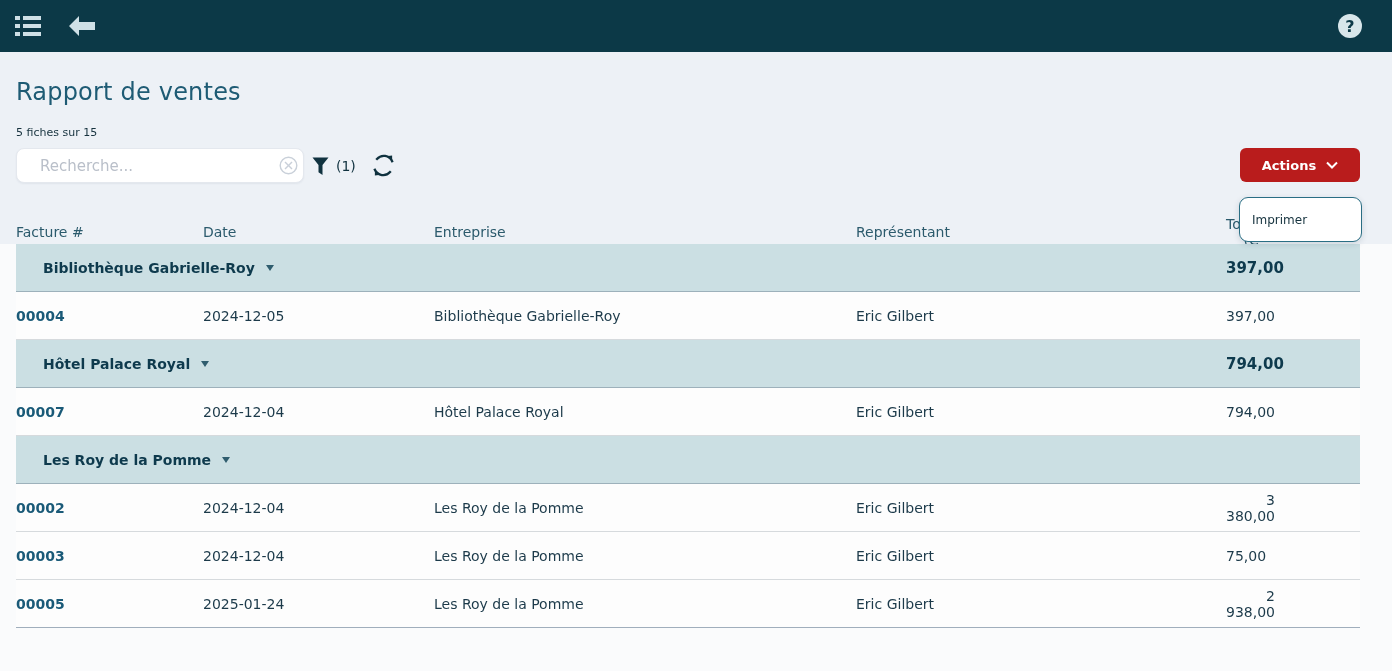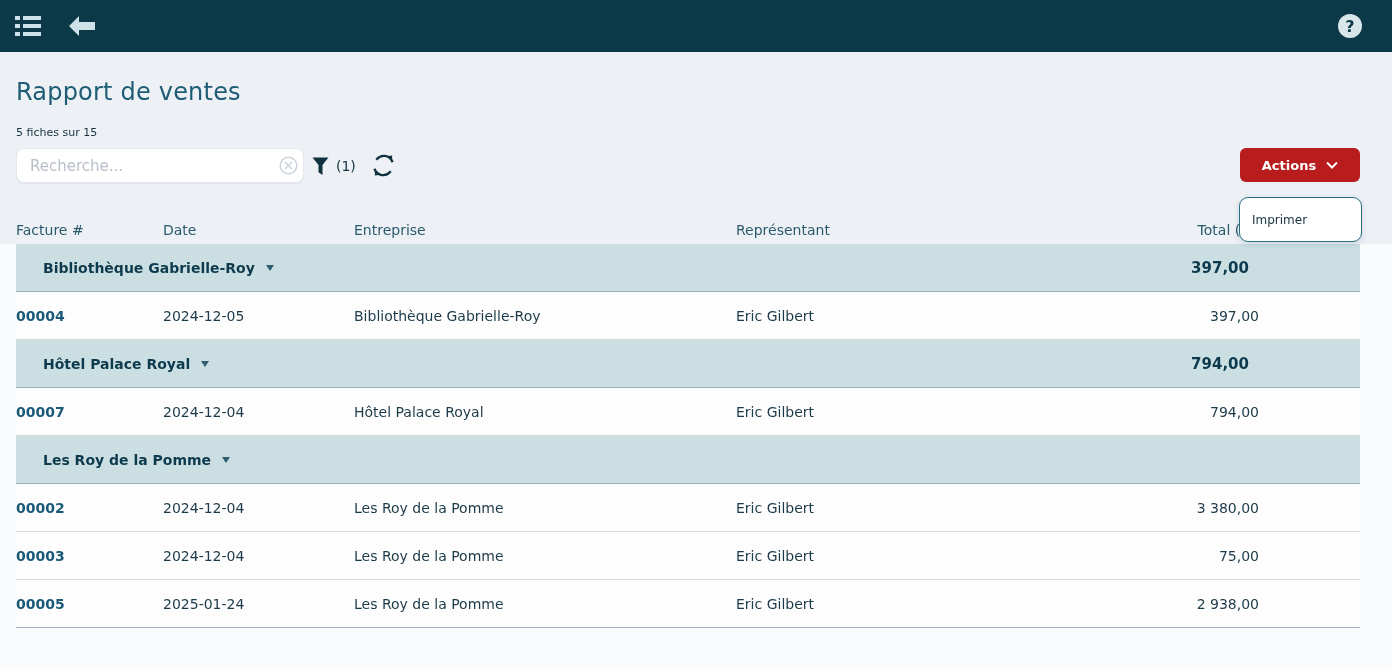--- a/index.html
+++ b/index.html
@@ -43,21 +43,21 @@
   
   .search-wrap {
     position:absolute; left:16px; top:148px; width:288px; height:35px;
     background:#ffffff; border:1px solid #e4e8ee; border-radius:8px;
     box-shadow:0 1px 2px rgba(20,40,60,0.06);
     display:flex; align-items:center;
   }
   .search-input {
     flex:1; border:none; outline:none; background:transparent;
     font-family:inherit; font-size:15px; color:#16323e;
-    padding:0 6px 0 13px; min-width:0;
+    padding:0 6px 0 23px; min-width:0;
   }
   .search-input::placeholder { color:#b9bfc9; }
   .search-clear { width:30px; height:30px; display:flex; align-items:center; justify-content:center; cursor:pointer; flex:0 0 auto; }
 
   .filter-btn {
     position:absolute; left:312px; top:152px; height:28px;
     display:flex; align-items:center; gap:7px; cursor:pointer;
     font-size:14px; color:#10323f;
   }
   .refresh-btn {
@@ -80,20 +80,21 @@
   }
   .actions-menu .menu-item {
     width:100%; padding:0 12px; font-size:12px; color:#15323e; cursor:pointer;
   }
 
   
   .grid {
     display:grid;
     grid-template-columns:147px 191px 382px 330px 1fr;
     align-items:center;
+    gap:40px;
   }
   .thead {
     position:absolute; left:16px; top:216px; width:1344px; height:28px;
     font-size:14px; color:#2b5a6c;
   }
   .thead .th-total { text-align:right; padding-right:110px; }
 
   
   .table {
     position:absolute; left:16px; top:244px; width:1344px;

